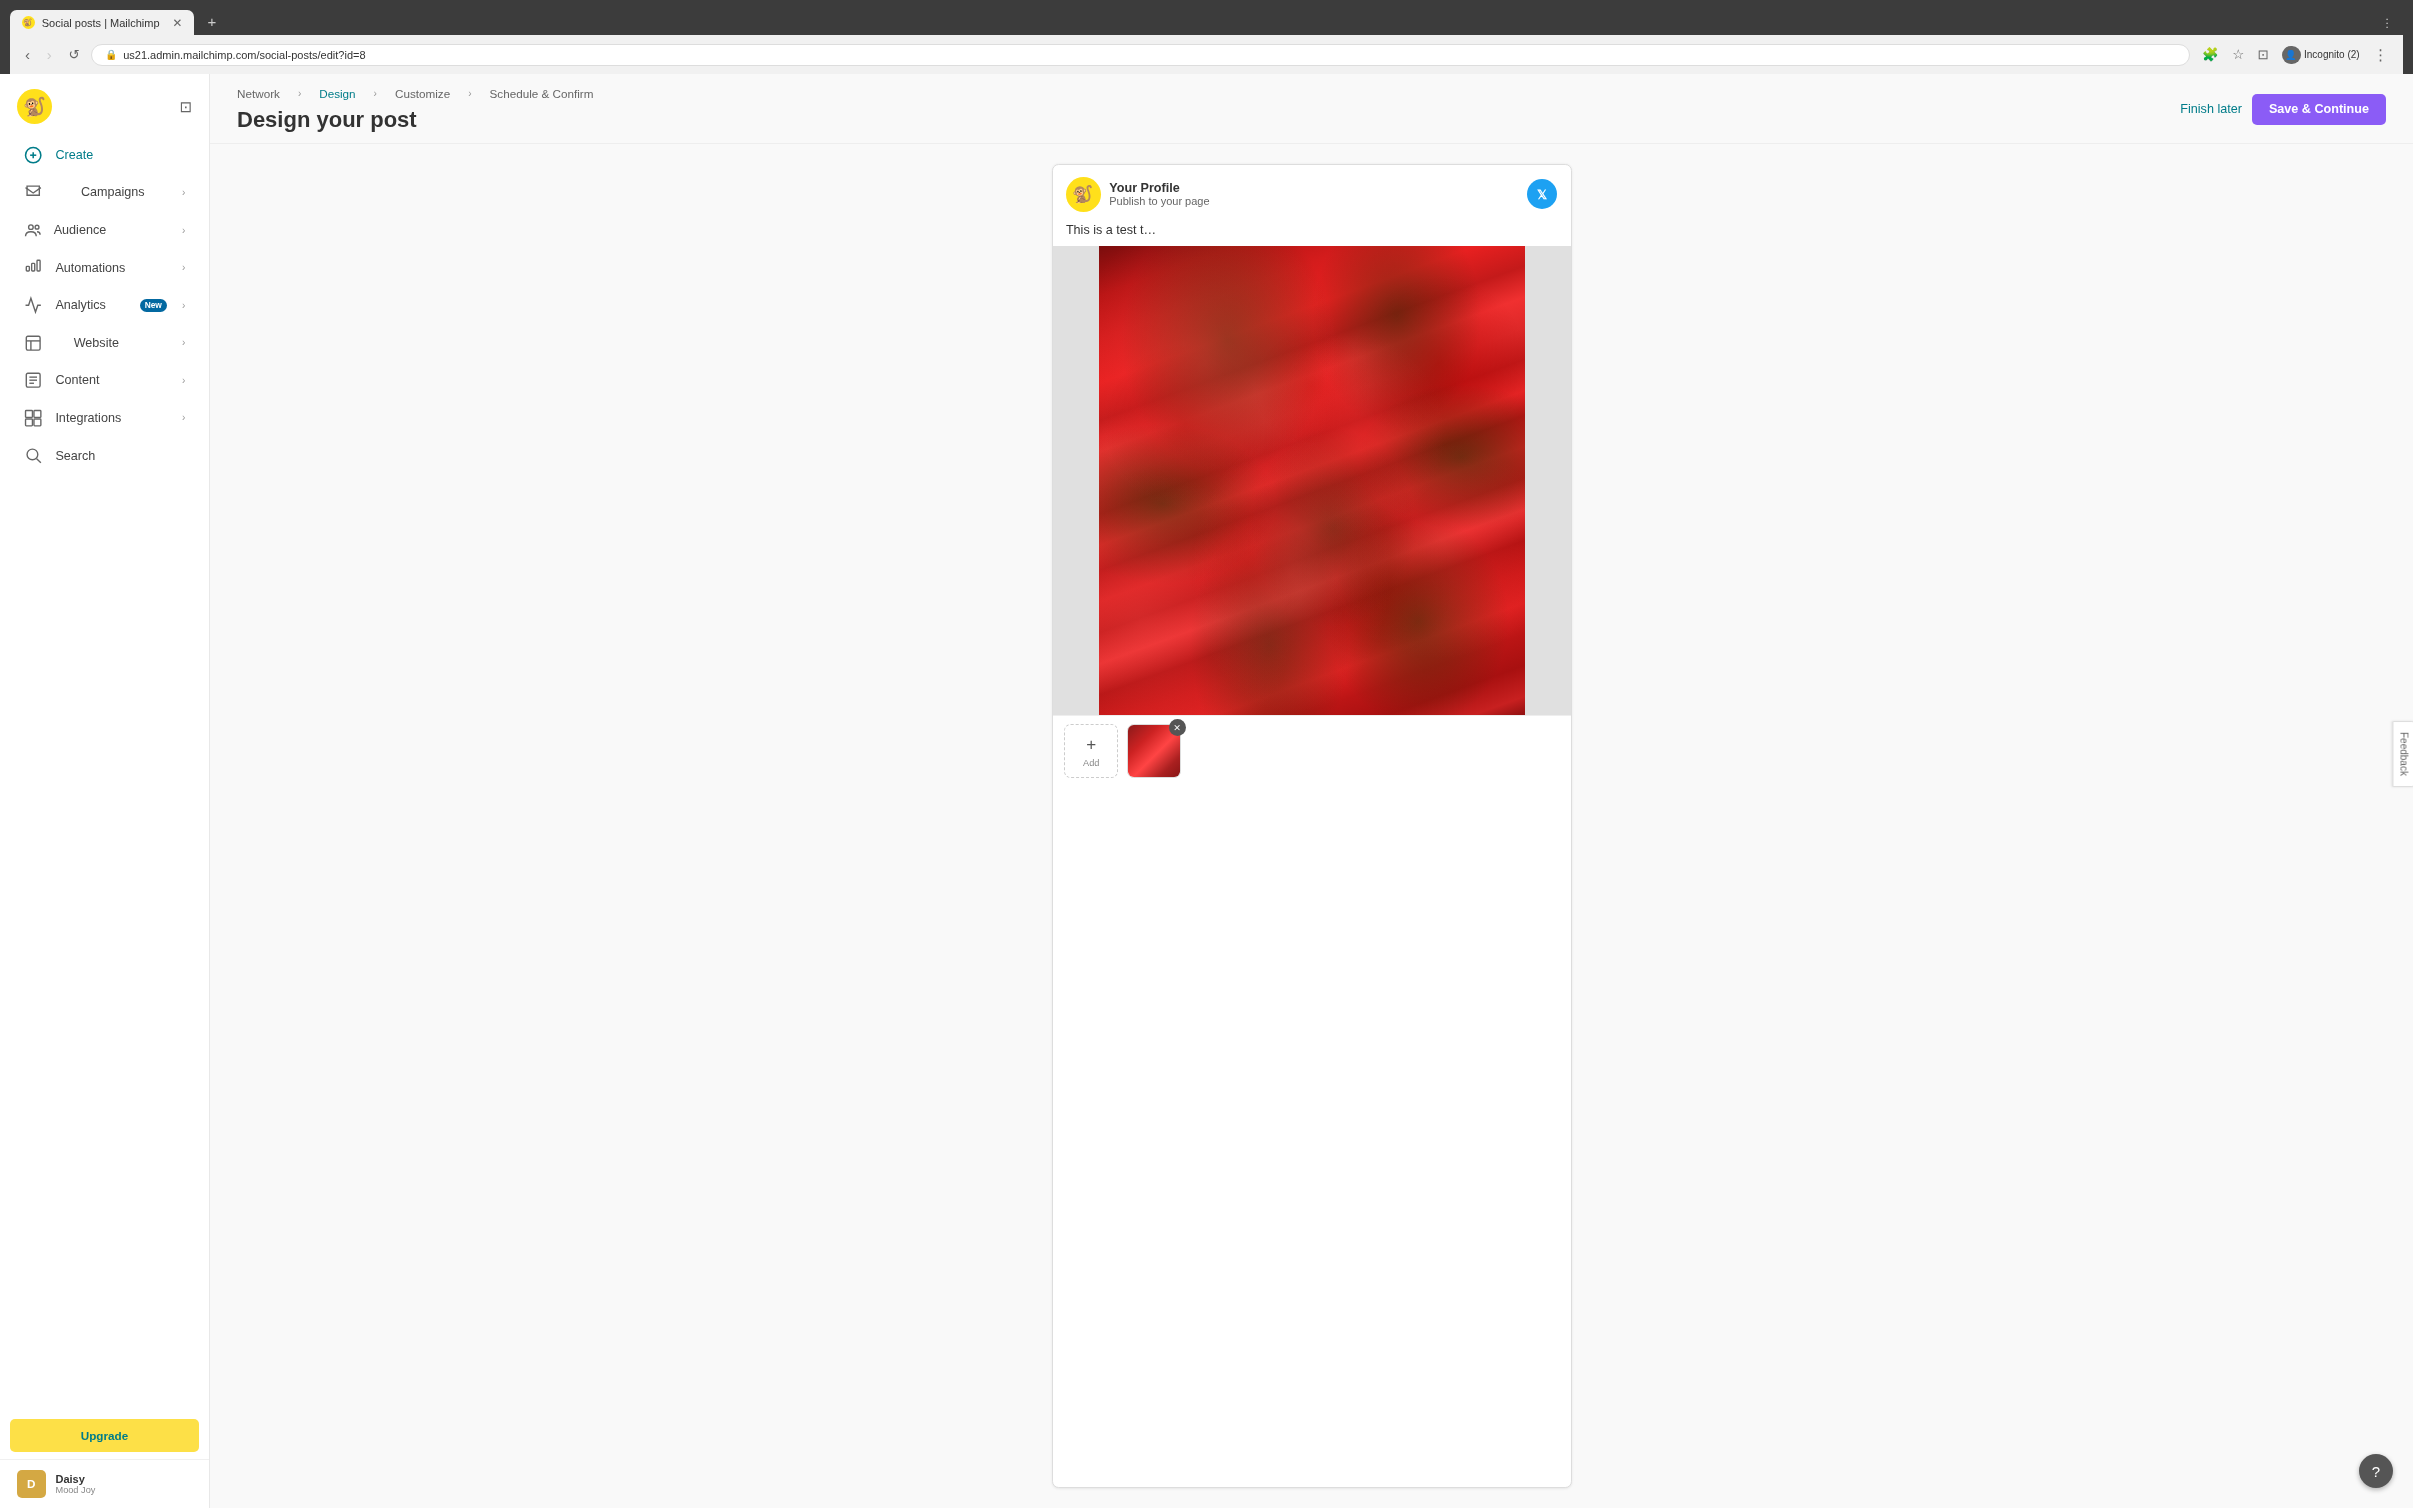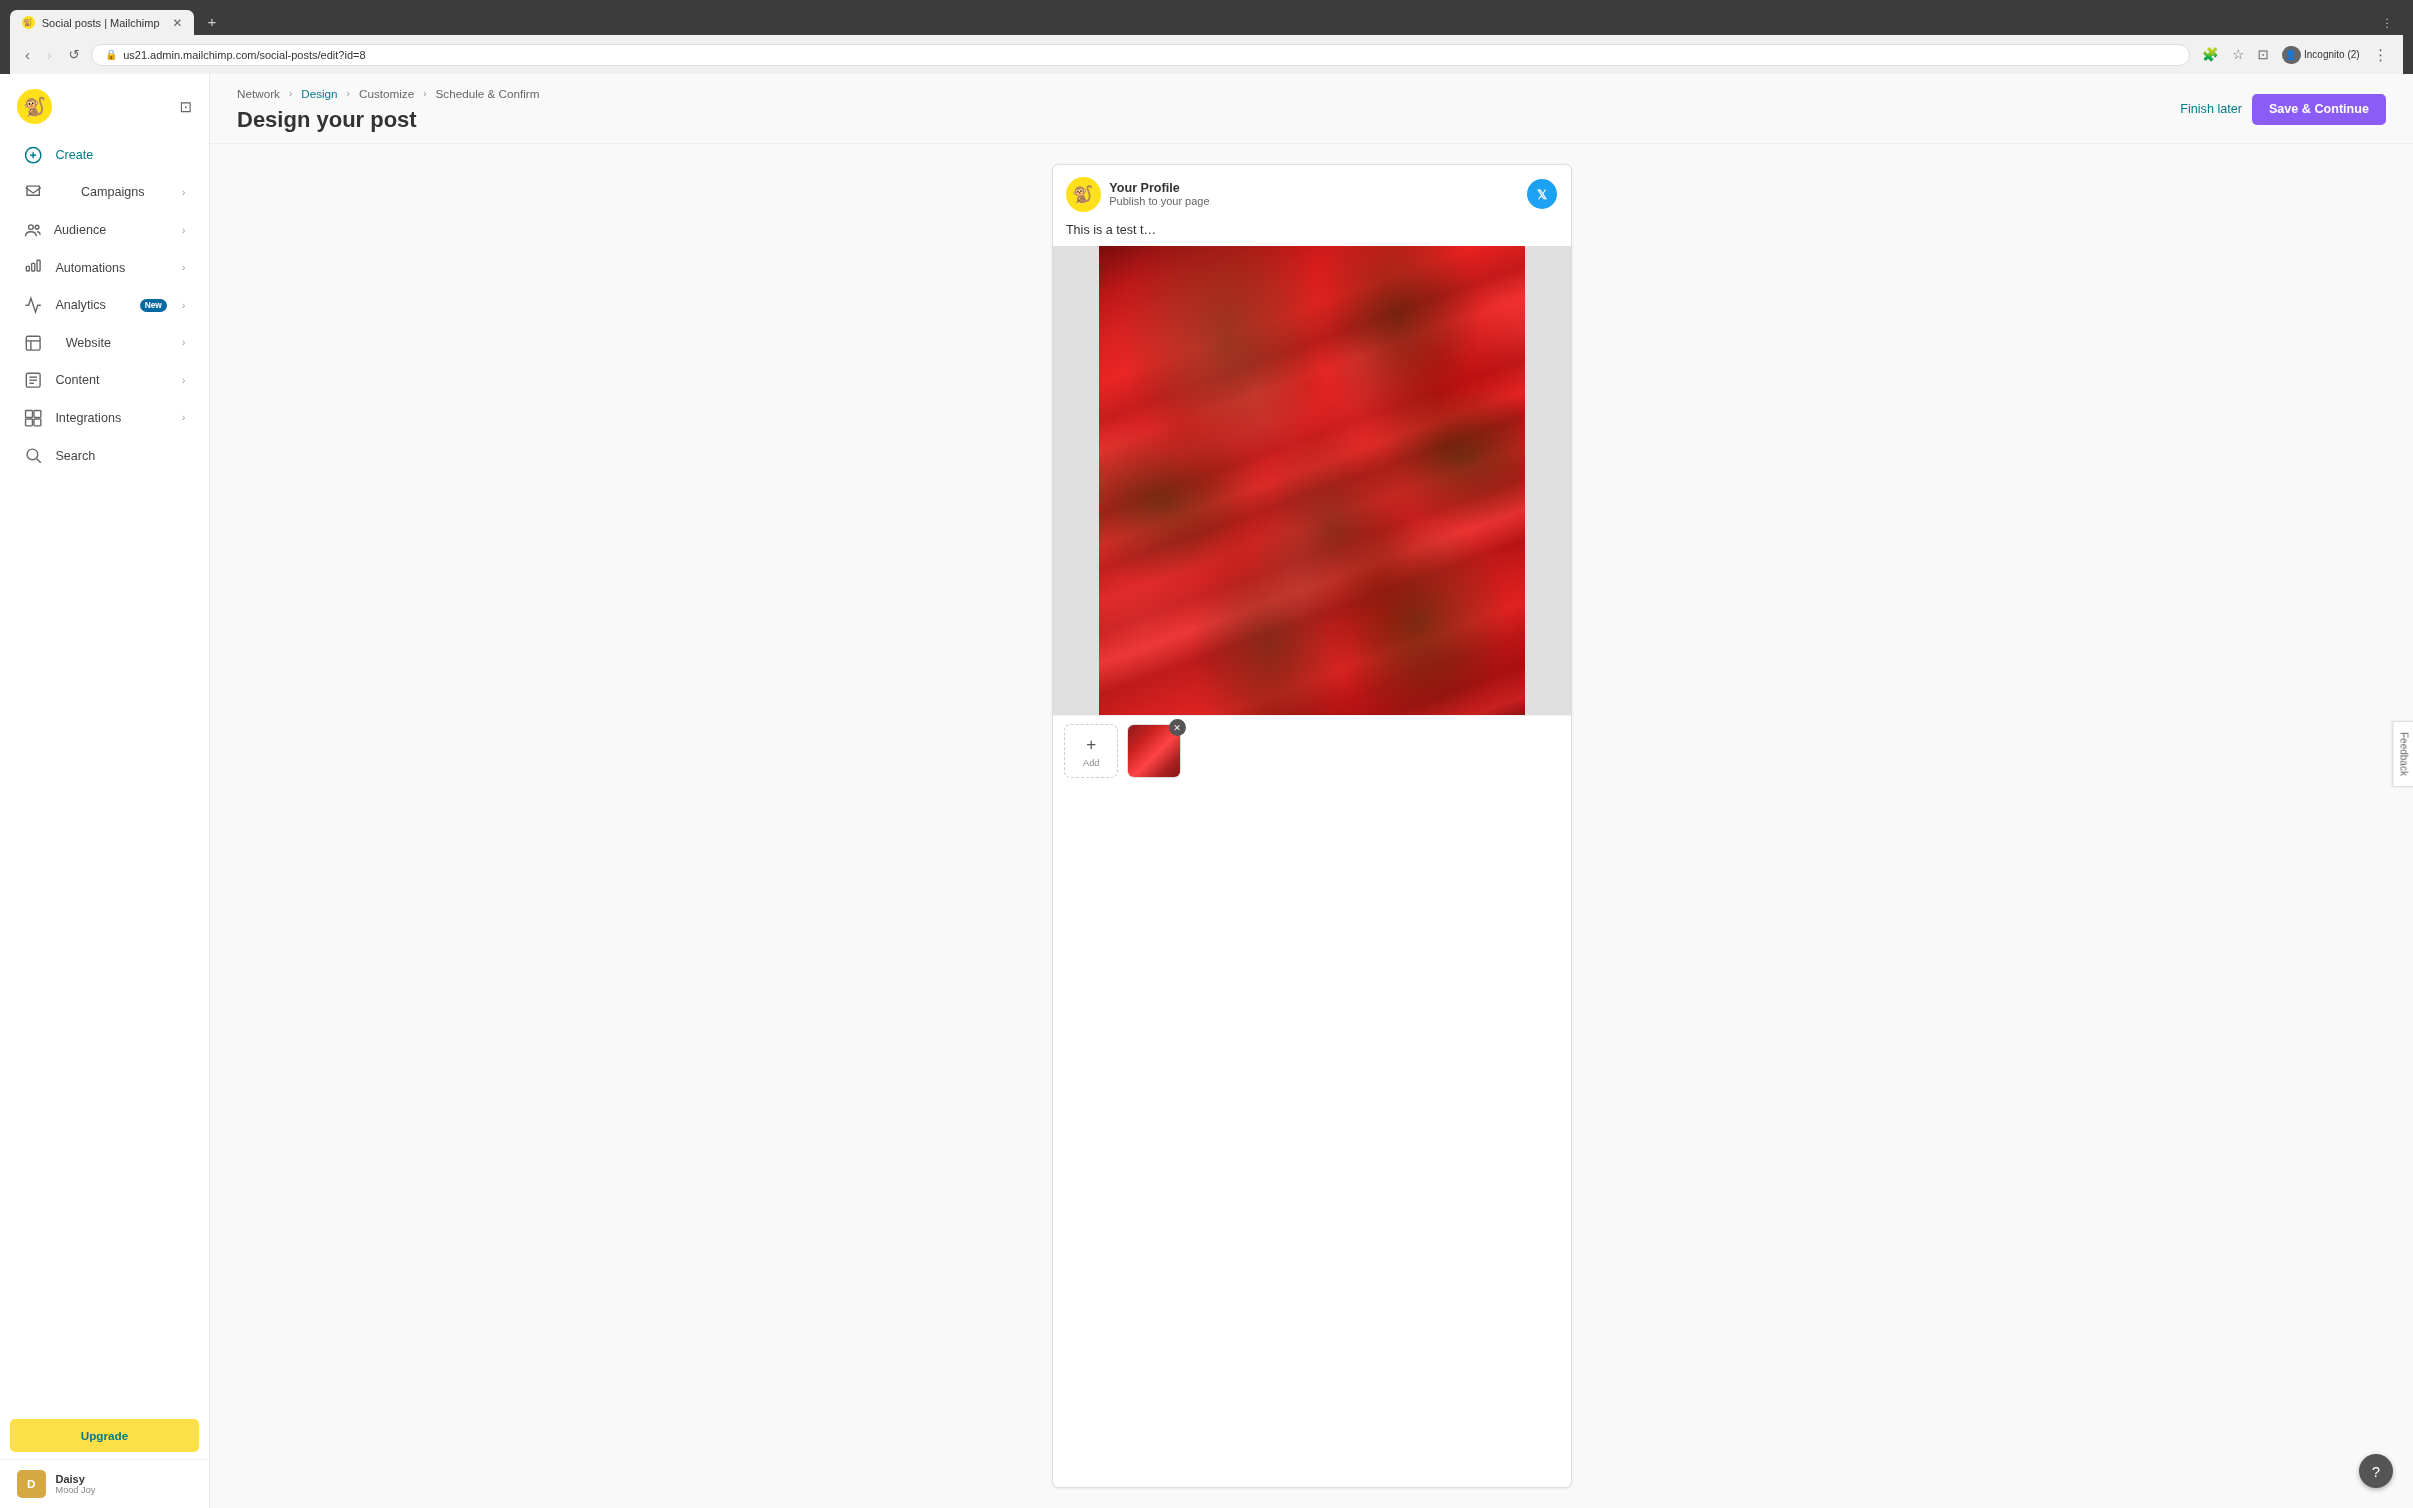--- a/index.html
+++ b/index.html
@@ -102,21 +102,21 @@
         <div style="width:20px;height:20px;display:flex;align-items:center;justify-content:center;">
           <svg viewBox="0 0 24 24" width="18.4" height="18.4" fill="none" stroke="#666" stroke-width="1.8">
               <polyline points="22 12 18 12 15 21 9 3 6 12 2 12"></polyline>
             </svg>
         </div>
         <span style="flex:1;">Analytics</span>
         <span style="background:#0369a1;color:white;font-size:8.4px;padding:1.7px 5px;border-radius:8.4px;font-weight:600;margin-right:3.4px;">New</span>
         <span style="color:#999;font-size:10px;">›</span>
       </div>
 
-      <div style="display:flex;align-items:center;padding:8.4px 17px;cursor:pointer;color:#444;font-size:12.6px;gap:22px;border-radius:3.4px;margin:0.8px 6.7px;">
+      <div style="display:flex;align-items:center;padding:8.4px 17px;cursor:pointer;color:#444;font-size:12.6px;gap:30px;border-radius:3.4px;margin:0.8px 6.7px;">
         <div style="width:20px;height:20px;display:flex;align-items:center;justify-content:center;">
           <svg viewBox="0 0 24 24" width="18.4" height="18.4" fill="none" stroke="#666" stroke-width="1.8">
               <rect x="3" y="3" width="18" height="18" rx="2"></rect>
               <line x1="3" y1="9" x2="21" y2="9"></line>
               <line x1="9" y1="21" x2="9" y2="9"></line>
             </svg>
         </div>
         <span style="flex:1;">Website</span>
         <span style="color:#999;font-size:10px;">›</span>
       </div>
@@ -168,21 +168,21 @@
         <div style="font-size:11px;font-weight:600;color:#333;">Daisy</div>
         <div style="font-size:9.2px;color:#888;">Mood Joy</div>
       </div>
     </div>
   </div>
 
   <div style="flex:1;overflow-y:auto;background:#f9f9f9;display:flex;flex-direction:column;">
 
     <div style="padding:13.4px 27px 10px;background:#f9f9f9;border-bottom:0.8px solid #eee;display:flex;align-items:flex-start;justify-content:space-between;">
       <div>
-        <div style="display:flex;align-items:center;gap:9px;font-size:11.7px;color:#666;margin-bottom:6.7px;">
+        <div style="display:flex;align-items:center;gap:18px;font-size:11.7px;color:#666;margin-bottom:6.7px;">
           <span style="color:#666;cursor:pointer;">Network</span>
           <span style="color:#999;font-size:10px;">›</span>
           <span style="color:#007c89;cursor:pointer;font-weight:500;">Design</span>
           <span style="color:#999;font-size:10px;">›</span>
           <span style="color:#666;cursor:pointer;">Customize</span>
           <span style="color:#999;font-size:10px;">›</span>
           <span style="color:#666;cursor:pointer;">Schedule &amp; Confirm</span>
         </div>
         <h1 style="font-size:22px;font-weight:700;color:#333;">Design your post</h1>
       </div>

